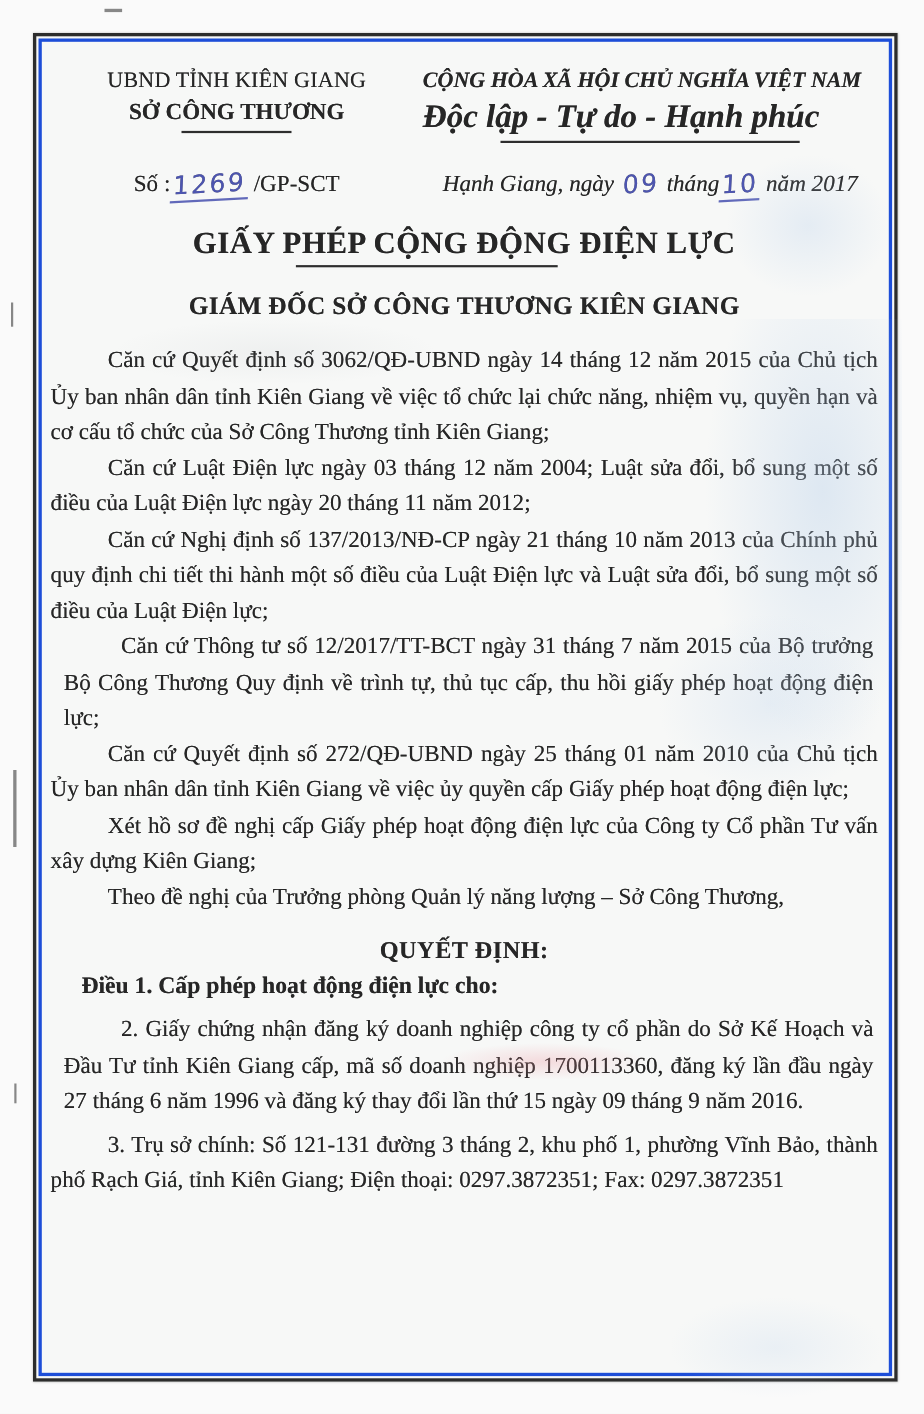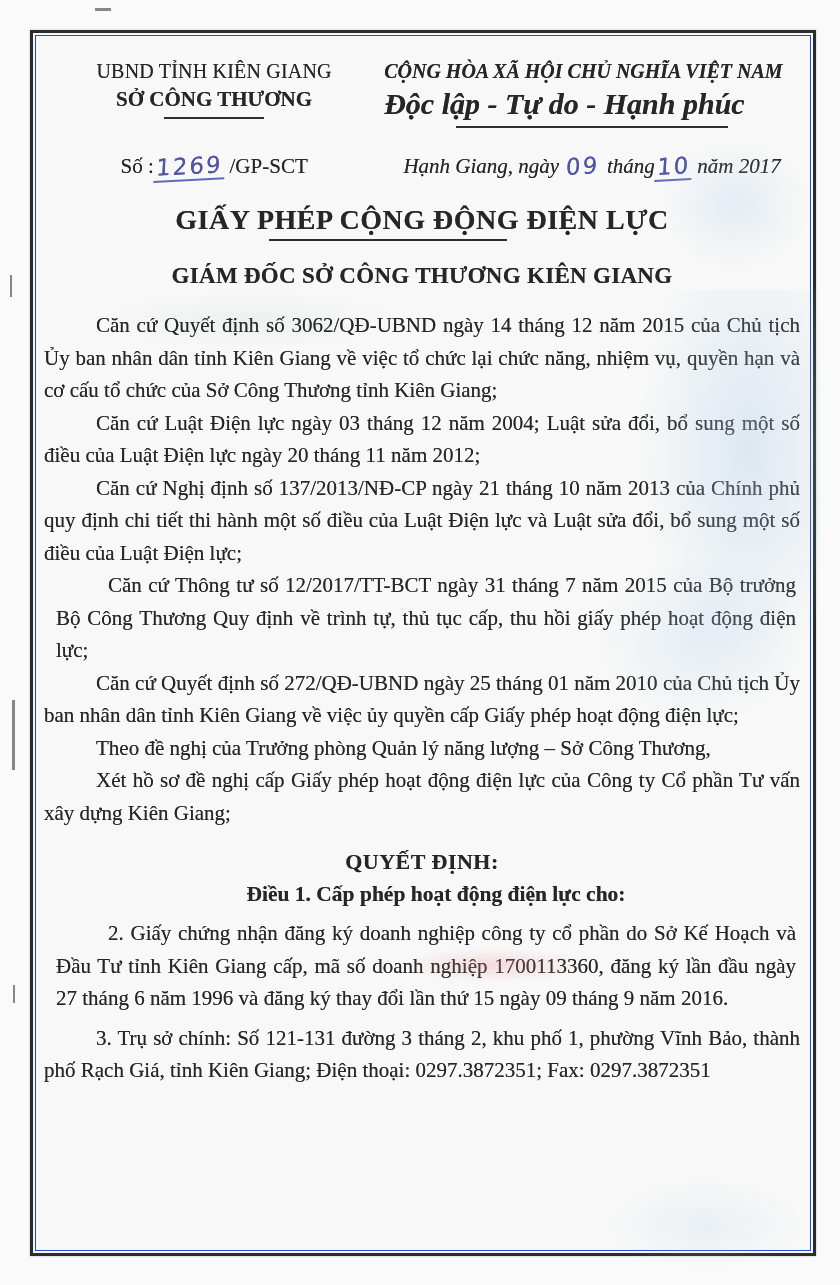--- a/index.html
+++ b/index.html
@@ -11,21 +11,21 @@
   }
   .page{
     position:absolute;left:30px;top:30px;width:786px;height:1226px;
     box-sizing:border-box;
     border:3px solid #2c2c2c;
     background:#f7f8f7;
     box-shadow:0 0 2px rgba(0,0,0,.25);
   }
   .page-inner{
     position:absolute;inset:2px;
-    border:1px solid #1d4ed8;
+    border:3px solid #1d4ed8;
     box-sizing:border-box;
     padding:20px 10px 12px 8px;
   }
   .txt{ text-shadow:0 0 .5px rgba(20,20,20,.6); }
   
   .header-row{display:flex;margin-top:4px;}
   .h-left{width:45%;text-align:center;}
   .h-right{width:55%;font-style:italic;}
   .h-l1{font-size:20px;letter-spacing:.2px;}
   .h-l2{font-size:21px;font-weight:bold;margin-top:4px;}
@@ -54,21 +54,21 @@
   .title-underline{width:238px;height:0;border-bottom:2px solid #2e2e2e;margin:3px auto 0;transform:translateX(-34px);}
   .subtitle{text-align:center;margin-top:22px;font-weight:bold;font-size:23px;letter-spacing:.3px;}
   
   .body-wrap{margin-top:20px;}
   .body-p{
     margin:0;font-size:21px;line-height:32.5px;
     text-align:justify;text-indent:52px;
   }
   .inset{padding-left:12px;padding-right:4px;box-sizing:border-box;}
   .decision{text-align:center;font-weight:bold;font-size:22px;line-height:32px;margin-top:17px;letter-spacing:.5px;}
-  .article-h{margin:0;font-weight:bold;font-size:21.5px;line-height:32px;text-indent:28px;text-align:center;}
+  .article-h{margin:0;font-weight:bold;font-size:21.5px;line-height:32px;text-indent:28px;text-align:left;}
   .gap-sm{margin-top:7px;}
   
   .stain{position:absolute;pointer-events:none;}
   .stain-blue1{left:640px;top:290px;width:180px;height:390px;background:radial-gradient(ellipse at 60% 40%, rgba(180,205,233,.38), rgba(180,205,233,0) 70%);}
   .stain-blue2{left:660px;top:140px;width:150px;height:130px;background:radial-gradient(ellipse, rgba(185,208,235,.30), rgba(185,208,235,0) 70%);}
   .stain-blue3{left:600px;top:560px;width:200px;height:160px;background:radial-gradient(ellipse, rgba(185,208,235,.28), rgba(185,208,235,0) 72%);}
   .stain-blue4{left:610px;top:1180px;width:190px;height:90px;background:radial-gradient(ellipse, rgba(185,208,235,.22), rgba(185,208,235,0) 72%);}
   .stain-pink1{left:400px;top:948px;width:190px;height:34px;background:radial-gradient(ellipse, rgba(235,150,160,.30), rgba(235,150,160,0) 70%);}
   .stain-gray1{left:100px;top:290px;width:300px;height:60px;background:radial-gradient(ellipse, rgba(120,130,140,.07), rgba(120,130,140,0) 70%);}
   .edge-mark{position:absolute;background:#4a4a4a;opacity:.65;}
@@ -113,22 +113,22 @@
     <div class="title-underline"></div>
 
     <div class="subtitle txt">GIÁM ĐỐC SỞ CÔNG THƯƠNG KIÊN GIANG</div>
 
     <div class="body-wrap">
       <p class="body-p txt">Căn cứ Quyết định số 3062/QĐ-UBND ngày 14 tháng 12 năm 2015 của Chủ tịch Ủy ban nhân dân tỉnh Kiên Giang về việc tổ chức lại chức năng, nhiệm vụ, quyền hạn và cơ cấu tổ chức của Sở Công Thương tỉnh Kiên Giang;</p>
       <p class="body-p txt">Căn cứ Luật Điện lực ngày 03 tháng 12 năm 2004; Luật sửa đổi, bổ sung một số điều của Luật Điện lực ngày 20 tháng 11 năm 2012;</p>
       <p class="body-p txt">Căn cứ Nghị định số 137/2013/NĐ-CP ngày 21 tháng 10 năm 2013 của Chính phủ quy định chi tiết thi hành một số điều của Luật Điện lực và Luật sửa đổi, bổ sung một số điều của Luật Điện lực;</p>
       <p class="body-p txt inset">Căn cứ Thông tư số 12/2017/TT-BCT ngày 31 tháng 7 năm 2015 của Bộ trưởng Bộ Công Thương Quy định về trình tự, thủ tục cấp, thu hồi giấy phép hoạt động điện lực;</p>
       <p class="body-p txt">Căn cứ Quyết định số 272/QĐ-UBND ngày 25 tháng 01 năm 2010 của Chủ tịch Ủy ban nhân dân tỉnh Kiên Giang về việc ủy quyền cấp Giấy phép hoạt động điện lực;</p>
+      <p class="body-p txt">Xét hồ sơ đề nghị cấp Giấy phép hoạt động điện lực của Công ty Cổ phần Tư vấn xây dựng Kiên Giang;</p>
       <p class="body-p txt">Theo đề nghị của Trưởng phòng Quản lý năng lượng – Sở Công Thương,</p>
-      <p class="body-p txt">Xét hồ sơ đề nghị cấp Giấy phép hoạt động điện lực của Công ty Cổ phần Tư vấn xây dựng Kiên Giang;</p>
 
       <div class="decision txt">QUYẾT ĐỊNH:</div>
       <p class="article-h txt">Điều 1. Cấp phép hoạt động điện lực cho:</p>
 
       <p class="body-p txt gap-sm inset">2. Giấy chứng nhận đăng ký doanh nghiệp công ty cổ phần do Sở Kế Hoạch và Đầu Tư tỉnh Kiên Giang cấp, mã số doanh nghiệp 1700113360, đăng ký lần đầu ngày 27 tháng 6 năm 1996 và đăng ký thay đổi lần thứ 15 ngày 09 tháng 9 năm 2016.</p>
       <p class="body-p txt gap-sm">3. Trụ sở chính: Số 121-131 đường 3 tháng 2, khu phố 1, phường Vĩnh Bảo, thành phố Rạch Giá, tỉnh Kiên Giang; Điện thoại: 0297.3872351; Fax: 0297.3872351</p>
     </div>
 
   </div>
 </div>

